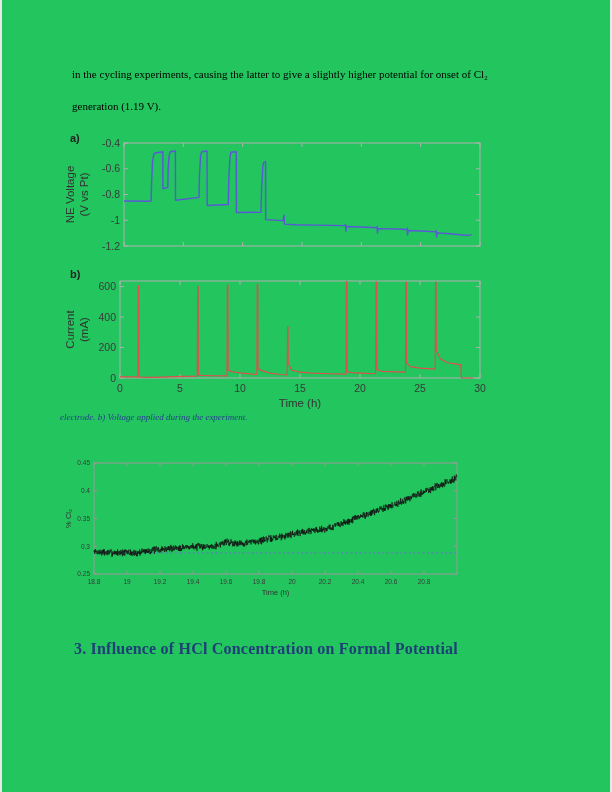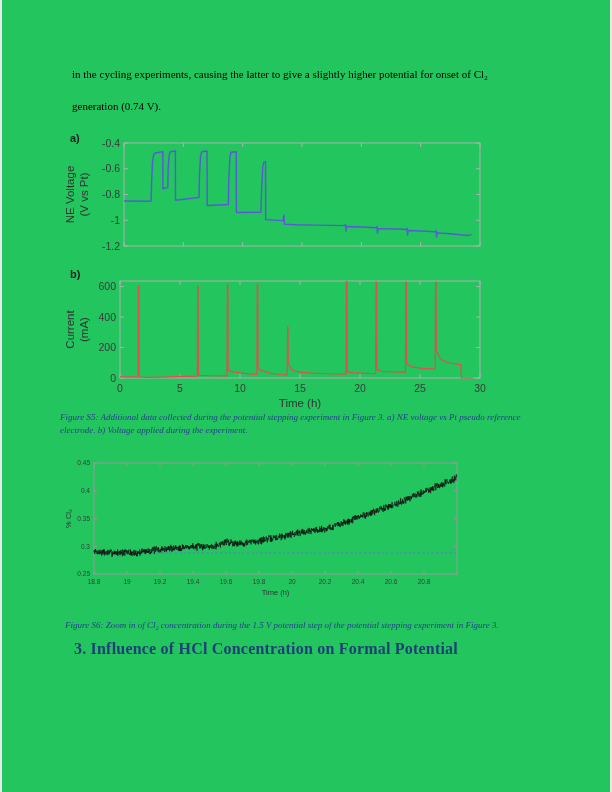--- a/index.html
+++ b/index.html
@@ -30,21 +30,21 @@
     position:absolute; left:0; width:612px; text-align:center;
     font-size:11px; color:#000;
   }
 </style>
 </head>
 <body>
 
 <div class="page">
 
   <div class="para-line" style="top:66px;">in the cycling experiments, causing the latter to give a slightly higher potential for onset of Cl₂</div>
-  <div class="para-line" style="top:98px;">generation (0.74 V).</div>
+  <div class="para-line" style="top:98px;">generation (1.19 V).</div>
 
   <div class="fig-sublabel" style="left:68px; top:132px;">a)</div>
   <div class="chart-slot" style="left: 56px; top: 130px; width: 436px; height: 130px; text-align: right;">
       <svg width="436" height="130">
         <rect x="66" y="13" width="356" height="103" fill="none" stroke="#b0b0b0" stroke-width="1"></rect>
         <line x1="66" y1="116" x2="66" y2="112" stroke="#b0b0b0" stroke-width="1"></line>
         <line x1="66" y1="13" x2="66" y2="17" stroke="#b0b0b0" stroke-width="1"></line>
         <line x1="125.33333333333333" y1="116" x2="125.33333333333333" y2="112" stroke="#b0b0b0" stroke-width="1"></line>
         <line x1="125.33333333333333" y1="13" x2="125.33333333333333" y2="17" stroke="#b0b0b0" stroke-width="1"></line>
         <line x1="184.66666666666666" y1="116" x2="184.66666666666666" y2="112" stroke="#b0b0b0" stroke-width="1"></line>
@@ -116,21 +116,20 @@
         <line x1="422" y1="22.634222919937216" x2="418" y2="22.634222919937216" stroke="#b0b0b0" stroke-width="1"></line>
         <text x="58" y="26.309222919937216" text-anchor="end" fill="#3a3a3a" font-family="&quot;Liberation Sans&quot;, sans-serif" font-size="10.5">600</text>
         <path d="M62.00 112.78L79.40 112.78L80.00 113.70L80.36 21.57L80.72 21.57L80.96 111.72L82.40 113.09L92.00 113.39L104.00 113.09L116.00 112.63L128.00 112.32L139.28 112.17L139.64 22.33L140.12 22.33L140.36 110.65L142.40 111.41L152.00 111.72L169.04 111.87L169.40 21.11L169.88 21.11L170.12 106.08L173.60 107.60L182.00 108.82L194.00 110.04L198.92 110.35L199.28 20.20L199.76 20.20L200.00 104.56L203.60 106.69L212.00 109.13L222.80 110.50L229.16 110.80L229.64 62.84L230.00 62.84L230.24 99.53L233.60 106.08L242.00 108.21L254.00 109.13L272.00 109.74L288.08 110.04L288.44 17.61L288.92 17.61L289.16 107.60L293.60 108.67L308.00 109.43L317.60 109.74L318.08 18.07L318.56 18.07L318.80 105.62L323.60 107.30L338.00 107.91L347.48 108.21L347.84 18.07L348.32 18.07L348.56 98.77L352.40 102.58L362.00 104.10L374.00 104.86L377.24 105.17L377.60 18.07L378.08 18.07L378.32 86.89L382.40 94.97L389.60 98.77L400.40 100.30L402.80 100.60L403.40 114.00L414.80 114.00" fill="none" stroke="#e0504b" stroke-width="1.2" stroke-linejoin="round" stroke-dasharray="none"></path>
         <text x="16" y="65.5" text-anchor="middle" fill="#333" font-family="&quot;Liberation Sans&quot;, sans-serif" font-size="11.5" transform="rotate(-90 16 65.5)">Current</text>
         <text x="30" y="65.5" text-anchor="middle" fill="#333" font-family="&quot;Liberation Sans&quot;, sans-serif" font-size="11.5" transform="rotate(-90 30 65.5)">(mA)</text>
         <text x="242" y="143" text-anchor="middle" fill="#333" font-family="&quot;Liberation Sans&quot;, sans-serif" font-size="11.5">Time (h)</text>
       </svg>
     </div>
 
   <div class="caption" style="left: 58px; top: 411px; color: rgb(38, 65, 143);">
-    <div>Figure S5: Additional data collected during the potential stepping experiment in Figure 3. a) NE voltage vs Pt pseudo reference</div>
     <div>electrode. b) Voltage applied during the experiment.</div>
   </div>
 
   <div class="chart-slot" style="left: 56px; top: 450px; width: 426px; height: 150px;">
       <svg width="426" height="150">
         <rect x="36" y="13" width="363" height="111" fill="none" stroke="#999999" stroke-width="1"></rect>
         <line x1="36" y1="124" x2="36" y2="121" stroke="#999999" stroke-width="1"></line>
         <line x1="36" y1="13" x2="36" y2="16" stroke="#999999" stroke-width="1"></line>
         <text x="36" y="133.5" text-anchor="middle" fill="#3a3a3a" font-family="&quot;Liberation Sans&quot;, sans-serif" font-size="6.5">18.8</text>
         <line x1="68.99999999999989" y1="124" x2="68.99999999999989" y2="121" stroke="#999999" stroke-width="1"></line>
@@ -178,18 +177,17 @@
         <line x1="36" y1="13" x2="39" y2="13" stroke="#999999" stroke-width="1"></line>
         <line x1="399" y1="13" x2="396" y2="13" stroke="#999999" stroke-width="1"></line>
         <text x="32" y="15.275" text-anchor="end" fill="#3a3a3a" font-family="&quot;Liberation Sans&quot;, sans-serif" font-size="6.5">0.45</text>
         <path d="M36.00 102.91L399.00 102.91" fill="none" stroke="#6b6bd6" stroke-width="0.9" stroke-linejoin="round" stroke-dasharray="2,2.5"></path>
         <path d="M36.00 102.11L36.26 99.94L36.53 103.41L36.79 103.95L37.06 102.96L37.32 99.07L37.58 102.05L37.85 100.52L38.11 100.56L38.38 101.09L38.64 102.82L38.90 103.63L39.17 100.49L39.43 102.49L39.70 104.36L39.96 103.45L40.22 103.96L40.49 101.73L40.75 100.28L41.02 103.23L41.28 103.55L41.54 101.49L41.81 104.28L42.07 99.69L42.34 101.49L42.60 103.26L42.86 102.47L43.13 101.79L43.39 104.36L43.66 105.61L43.92 100.48L44.18 104.28L44.45 99.87L44.71 103.40L44.98 100.66L45.24 102.45L45.50 99.47L45.77 102.36L46.03 104.81L46.30 99.28L46.56 105.48L46.82 102.78L47.09 101.88L47.35 101.77L47.62 103.55L47.88 104.30L48.14 101.33L48.41 101.03L48.67 103.66L48.94 103.00L49.20 105.32L49.46 102.18L49.73 99.85L49.99 103.75L50.26 103.49L50.52 100.45L50.78 101.42L51.05 104.66L51.31 101.77L51.58 101.35L51.84 103.12L52.10 99.68L52.37 101.65L52.63 101.45L52.90 100.87L53.16 99.47L53.42 101.85L53.69 104.52L53.95 107.01L54.22 104.20L54.48 105.61L54.74 101.46L55.01 104.47L55.27 103.04L55.54 103.86L55.80 102.54L56.06 104.05L56.33 100.64L56.59 104.27L56.86 101.58L57.12 103.26L57.38 101.12L57.65 102.04L57.91 104.51L58.18 102.24L58.44 104.69L58.70 102.05L58.97 101.08L59.23 104.76L59.50 99.21L59.76 105.89L60.02 103.82L60.29 101.33L60.55 101.85L60.82 104.06L61.08 104.29L61.34 100.83L61.61 103.42L61.87 105.17L62.14 105.16L62.40 103.90L62.66 100.30L62.93 104.03L63.19 104.21L63.46 101.75L63.72 104.05L63.98 101.08L64.25 99.42L64.51 106.18L64.78 102.97L65.04 101.12L65.30 100.70L65.57 103.98L65.83 105.33L66.10 99.94L66.36 102.14L66.62 100.36L66.89 105.55L67.15 99.31L67.42 101.38L67.68 101.10L67.94 100.39L68.21 101.14L68.47 102.45L68.74 100.05L69.00 103.14L69.26 104.11L69.53 102.44L69.79 100.76L70.06 104.04L70.32 102.55L70.58 101.75L70.85 99.63L71.11 103.08L71.38 104.78L71.64 103.96L71.90 103.75L72.17 104.30L72.43 99.48L72.70 105.24L72.96 101.71L73.22 101.68L73.49 104.82L73.75 101.62L74.02 106.07L74.28 103.64L74.54 101.69L74.81 103.17L75.07 102.90L75.34 103.53L75.60 104.95L75.86 99.87L76.13 104.70L76.39 105.91L76.66 101.32L76.92 100.61L77.18 101.81L77.45 101.72L77.71 104.97L77.98 100.68L78.24 105.12L78.50 104.89L78.77 106.19L79.03 103.07L79.30 106.26L79.56 101.33L79.82 103.13L80.09 101.96L80.35 101.24L80.62 103.79L80.88 103.39L81.14 102.15L81.41 103.47L81.67 99.33L81.94 105.67L82.20 102.07L82.46 103.98L82.73 104.06L82.99 100.86L83.26 100.65L83.52 103.27L83.78 103.40L84.05 98.48L84.31 102.25L84.58 102.16L84.84 100.01L85.10 100.78L85.37 102.23L85.63 100.82L85.90 99.11L86.16 102.20L86.42 99.60L86.69 100.18L86.95 103.39L87.22 99.61L87.48 104.15L87.74 99.46L88.01 102.79L88.27 99.41L88.54 99.21L88.80 102.60L89.06 100.39L89.33 101.09L89.59 102.93L89.86 100.56L90.12 98.30L90.38 102.99L90.65 100.57L90.91 102.18L91.18 101.97L91.44 99.12L91.70 101.99L91.97 103.98L92.23 102.24L92.50 104.20L92.76 101.73L93.02 99.80L93.29 98.73L93.55 103.09L93.82 100.73L94.08 101.40L94.34 101.05L94.61 97.92L94.87 97.15L95.14 100.89L95.40 99.15L95.66 96.83L95.93 98.28L96.19 101.76L96.46 103.86L96.72 96.51L96.98 98.80L97.25 97.57L97.51 101.70L97.78 101.62L98.04 97.32L98.30 96.10L98.57 97.23L98.83 100.44L99.10 99.56L99.36 99.85L99.62 98.57L99.89 97.67L100.15 102.07L100.42 97.40L100.68 98.00L100.94 100.57L101.21 100.06L101.47 100.47L101.74 102.59L102.00 101.55L102.26 98.98L102.53 99.65L102.79 102.21L103.06 100.76L103.32 98.08L103.58 100.32L103.85 96.16L104.11 99.22L104.38 100.96L104.64 97.52L104.90 100.49L105.17 100.01L105.43 98.07L105.70 99.24L105.96 98.53L106.22 100.38L106.49 102.08L106.75 97.33L107.02 96.21L107.28 97.64L107.54 100.52L107.81 101.25L108.07 97.46L108.34 97.47L108.60 101.56L108.86 99.23L109.13 97.80L109.39 98.57L109.66 100.00L109.92 96.71L110.18 99.14L110.45 99.82L110.71 96.03L110.98 99.52L111.24 96.49L111.50 101.22L111.77 100.48L112.03 99.29L112.30 100.29L112.56 95.52L112.82 94.83L113.09 98.79L113.35 96.11L113.62 99.84L113.88 101.76L114.14 96.34L114.41 100.55L114.67 100.01L114.94 100.75L115.20 98.46L115.46 99.58L115.73 95.53L115.99 97.56L116.26 100.33L116.52 97.65L116.78 97.75L117.05 99.36L117.31 97.38L117.58 95.34L117.84 98.61L118.10 96.56L118.37 99.25L118.63 99.84L118.90 96.61L119.16 97.46L119.42 97.08L119.69 98.72L119.95 99.18L120.22 100.30L120.48 96.50L120.74 100.89L121.01 98.41L121.27 100.88L121.54 95.41L121.80 100.78L122.06 101.20L122.33 98.17L122.59 95.76L122.86 100.96L123.12 98.27L123.38 100.86L123.65 100.39L123.91 98.16L124.18 98.86L124.44 94.36L124.70 97.75L124.97 99.11L125.23 98.68L125.50 95.30L125.76 98.04L126.02 96.85L126.29 99.17L126.55 97.26L126.82 96.71L127.08 96.97L127.34 97.35L127.61 95.36L127.87 95.05L128.14 98.66L128.40 95.43L128.66 97.24L128.93 97.23L129.19 96.76L129.46 95.30L129.72 97.52L129.98 98.07L130.25 96.36L130.51 98.42L130.78 96.39L131.04 99.22L131.30 96.45L131.57 99.23L131.83 98.91L132.10 98.71L132.36 97.65L132.62 95.47L132.89 97.91L133.15 97.41L133.42 96.39L133.68 94.99L133.94 98.19L134.21 96.13L134.47 97.24L134.74 93.20L135.00 98.32L135.26 95.23L135.53 97.39L135.79 99.04L136.06 99.40L136.32 96.47L136.58 97.94L136.85 96.84L137.11 97.15L137.38 95.65L137.64 98.71L137.90 94.35L138.17 95.47L138.43 97.87L138.70 94.16L138.96 100.86L139.22 94.67L139.49 94.71L139.75 93.08L140.02 93.31L140.28 95.10L140.54 95.66L140.81 93.11L141.07 94.34L141.34 95.94L141.60 98.46L141.86 93.71L142.13 94.02L142.39 97.72L142.66 96.36L142.92 98.38L143.18 95.06L143.45 94.29L143.71 96.41L143.98 94.79L144.24 96.98L144.50 100.20L144.77 96.84L145.03 99.27L145.30 94.07L145.56 98.25L145.82 95.58L146.09 98.29L146.35 98.83L146.62 94.77L146.88 95.39L147.14 94.79L147.41 98.49L147.67 97.76L147.94 96.91L148.20 97.60L148.46 97.55L148.73 96.01L148.99 94.03L149.26 94.55L149.52 96.30L149.78 96.85L150.05 97.59L150.31 95.70L150.58 97.68L150.84 95.48L151.10 95.06L151.37 99.51L151.63 96.21L151.90 97.17L152.16 96.20L152.42 97.39L152.69 95.26L152.95 97.14L153.22 94.65L153.48 93.94L153.74 98.07L154.01 98.87L154.27 95.17L154.54 95.83L154.80 94.84L155.06 98.46L155.33 97.11L155.59 96.05L155.86 98.69L156.12 98.98L156.38 97.52L156.65 96.66L156.91 97.34L157.18 93.90L157.44 96.71L157.70 97.66L157.97 99.39L158.23 91.83L158.50 97.34L158.76 95.55L159.02 93.58L159.29 96.00L159.55 94.47L159.82 94.17L160.08 96.84L160.34 95.99L160.61 96.45L160.87 96.21L161.14 95.17L161.40 92.64L161.66 94.28L161.93 93.56L162.19 93.91L162.46 97.45L162.72 92.69L162.98 91.76L163.25 94.52L163.51 92.37L163.78 92.29L164.04 93.00L164.30 91.64L164.57 94.63L164.83 91.24L165.10 91.46L165.36 92.62L165.62 95.55L165.89 95.18L166.15 92.48L166.42 90.21L166.68 95.28L166.94 94.63L167.21 89.42L167.47 92.51L167.74 89.54L168.00 91.13L168.26 93.54L168.53 94.93L168.79 92.25L169.06 88.66L169.32 92.41L169.58 91.13L169.85 91.11L170.11 90.89L170.38 92.11L170.64 89.77L170.90 95.58L171.17 92.72L171.43 95.98L171.70 93.82L171.96 92.55L172.22 92.03L172.49 94.13L172.75 92.79L173.02 89.28L173.28 92.82L173.54 91.98L173.81 92.38L174.07 91.13L174.34 93.39L174.60 96.23L174.86 94.39L175.13 91.61L175.39 94.17L175.66 96.05L175.92 93.45L176.18 92.30L176.45 96.29L176.71 94.23L176.98 90.51L177.24 94.64L177.50 91.08L177.77 93.08L178.03 91.50L178.30 92.98L178.56 95.20L178.82 92.76L179.09 96.57L179.35 91.21L179.62 95.54L179.88 96.18L180.14 91.79L180.41 94.47L180.67 94.87L180.94 94.75L181.20 95.11L181.46 93.21L181.73 90.37L181.99 95.37L182.26 92.17L182.52 94.22L182.78 92.15L183.05 90.58L183.31 92.72L183.58 94.82L183.84 92.10L184.10 93.17L184.37 94.17L184.63 92.65L184.90 95.61L185.16 93.53L185.42 96.34L185.69 93.33L185.95 95.30L186.22 93.54L186.48 96.24L186.74 96.57L187.01 93.20L187.27 91.72L187.54 92.82L187.80 90.75L188.06 93.13L188.33 95.27L188.59 91.66L188.86 89.59L189.12 92.97L189.38 92.91L189.65 94.80L189.91 91.60L190.18 90.67L190.44 91.93L190.70 92.70L190.97 92.34L191.23 92.63L191.50 89.86L191.76 90.45L192.02 91.88L192.29 92.69L192.55 90.24L192.82 90.03L193.08 94.48L193.34 90.91L193.61 90.48L193.87 89.40L194.14 91.79L194.40 91.72L194.66 90.83L194.93 89.73L195.19 90.33L195.46 92.78L195.72 89.81L195.98 93.34L196.25 93.66L196.51 90.64L196.78 92.06L197.04 89.67L197.30 91.23L197.57 94.52L197.83 91.17L198.10 92.58L198.36 91.40L198.62 90.53L198.89 90.89L199.15 93.41L199.42 91.89L199.68 91.81L199.94 89.73L200.21 91.48L200.47 94.42L200.74 93.06L201.00 89.57L201.26 89.40L201.53 91.41L201.79 90.74L202.06 87.84L202.32 93.52L202.58 88.17L202.85 91.29L203.11 87.91L203.38 90.92L203.64 94.27L203.90 87.04L204.17 87.30L204.43 92.05L204.70 89.85L204.96 92.18L205.22 92.79L205.49 86.42L205.75 90.94L206.02 91.59L206.28 87.32L206.54 89.98L206.81 91.59L207.07 90.14L207.34 90.22L207.60 90.97L207.86 90.60L208.13 86.48L208.39 88.37L208.66 87.66L208.92 90.26L209.18 92.37L209.45 92.44L209.71 87.94L209.98 90.28L210.24 88.05L210.50 87.25L210.77 85.29L211.03 85.42L211.30 86.68L211.56 86.86L211.82 86.24L212.09 87.25L212.35 91.49L212.62 86.73L212.88 85.21L213.14 91.81L213.41 87.03L213.67 91.78L213.94 90.88L214.20 88.68L214.46 90.46L214.73 90.58L214.99 88.47L215.26 85.38L215.52 86.88L215.78 88.05L216.05 88.04L216.31 86.47L216.58 88.17L216.84 87.23L217.10 85.69L217.37 87.95L217.63 90.34L217.90 89.19L218.16 84.82L218.42 89.89L218.69 88.00L218.95 88.08L219.22 88.07L219.48 89.97L219.74 88.47L220.01 87.44L220.27 85.72L220.54 86.19L220.80 87.49L221.06 88.23L221.33 86.83L221.59 83.64L221.86 87.95L222.12 86.68L222.38 86.43L222.65 84.80L222.91 86.28L223.18 90.29L223.44 89.87L223.70 83.59L223.97 84.18L224.23 88.54L224.50 84.64L224.76 86.35L225.02 85.54L225.29 85.10L225.55 86.69L225.82 87.51L226.08 86.85L226.34 87.69L226.61 85.29L226.87 89.42L227.14 84.58L227.40 84.39L227.66 88.22L227.93 82.80L228.19 84.75L228.46 84.29L228.72 85.69L228.98 85.65L229.25 86.09L229.51 87.03L229.78 83.01L230.04 87.93L230.30 82.78L230.57 84.84L230.83 86.46L231.10 86.60L231.36 84.04L231.62 82.87L231.89 82.90L232.15 86.91L232.42 81.17L232.68 82.93L232.94 88.11L233.21 87.21L233.47 86.24L233.74 85.35L234.00 82.02L234.26 85.06L234.53 80.76L234.79 83.23L235.06 84.80L235.32 83.98L235.58 84.99L235.85 83.38L236.11 85.21L236.38 86.86L236.64 85.31L236.90 82.16L237.17 83.89L237.43 84.45L237.70 85.23L237.96 85.43L238.22 81.28L238.49 82.27L238.75 83.58L239.02 80.31L239.28 85.19L239.54 79.32L239.81 83.97L240.07 85.88L240.34 83.12L240.60 82.41L240.86 80.64L241.13 80.52L241.39 83.43L241.66 80.88L241.92 84.11L242.18 86.14L242.45 83.74L242.71 82.92L242.98 82.86L243.24 80.08L243.50 82.07L243.77 83.47L244.03 79.47L244.30 83.98L244.56 78.86L244.82 79.25L245.09 80.06L245.35 83.23L245.62 81.22L245.88 84.62L246.14 80.26L246.41 80.19L246.67 83.66L246.94 82.04L247.20 82.46L247.46 84.69L247.73 82.86L247.99 83.04L248.26 80.73L248.52 82.41L248.78 80.33L249.05 83.35L249.31 79.78L249.58 79.23L249.84 78.81L250.10 79.53L250.37 78.88L250.63 80.03L250.90 83.89L251.16 77.87L251.42 81.16L251.69 80.04L251.95 82.00L252.22 80.94L252.48 81.89L252.74 79.88L253.01 84.04L253.27 78.13L253.54 79.82L253.80 78.92L254.06 79.44L254.33 80.38L254.59 78.98L254.86 80.65L255.12 78.79L255.38 80.62L255.65 78.45L255.91 81.91L256.18 80.97L256.44 78.74L256.70 78.97L256.97 82.99L257.23 80.23L257.50 78.53L257.76 77.38L258.02 78.63L258.29 81.24L258.55 76.89L258.82 80.75L259.08 81.55L259.34 79.14L259.61 82.77L259.87 79.64L260.14 80.56L260.40 82.19L260.66 82.27L260.93 81.31L261.19 80.35L261.46 82.01L261.72 76.65L261.98 81.86L262.25 81.58L262.51 80.98L262.78 78.09L263.04 78.17L263.30 82.11L263.57 75.81L263.83 80.28L264.10 82.28L264.36 79.05L264.62 80.98L264.89 79.04L265.15 77.41L265.42 80.49L265.68 79.45L265.94 79.35L266.21 77.40L266.47 80.49L266.74 82.57L267.00 80.27L267.26 78.73L267.53 78.23L267.79 79.55L268.06 77.76L268.32 81.34L268.58 78.18L268.85 79.36L269.11 80.92L269.38 80.40L269.64 79.36L269.90 76.31L270.17 78.70L270.43 76.89L270.70 76.91L270.96 76.01L271.22 74.77L271.49 76.83L271.75 79.23L272.02 74.63L272.28 76.95L272.54 78.13L272.81 79.79L273.07 78.07L273.34 78.76L273.60 80.06L273.86 78.94L274.13 77.15L274.39 79.55L274.66 74.84L274.92 74.75L275.18 80.12L275.45 76.53L275.71 76.24L275.98 75.08L276.24 75.29L276.50 75.12L276.77 75.43L277.03 73.01L277.30 76.82L277.56 74.19L277.82 74.24L278.09 75.03L278.35 74.75L278.62 75.25L278.88 74.61L279.14 72.54L279.41 73.93L279.67 72.40L279.94 76.16L280.20 74.76L280.46 74.71L280.73 72.02L280.99 76.01L281.26 73.33L281.52 76.19L281.78 75.84L282.05 76.87L282.31 77.07L282.58 75.97L282.84 73.59L283.10 71.35L283.37 75.45L283.63 72.35L283.90 73.98L284.16 74.87L284.42 72.19L284.69 74.50L284.95 76.10L285.22 74.42L285.48 73.92L285.74 69.14L286.01 73.56L286.27 71.88L286.54 73.47L286.80 69.85L287.06 70.68L287.33 74.82L287.59 71.83L287.86 73.90L288.12 71.13L288.38 72.47L288.65 72.20L288.91 73.17L289.18 70.12L289.44 74.54L289.70 69.06L289.97 70.42L290.23 73.61L290.50 68.75L290.76 69.97L291.02 74.74L291.29 69.28L291.55 73.03L291.82 69.15L292.08 70.53L292.34 70.55L292.61 71.73L292.87 71.06L293.14 72.46L293.40 69.19L293.66 72.50L293.93 68.67L294.19 70.28L294.46 66.73L294.72 73.22L294.98 68.86L295.25 68.31L295.51 66.37L295.78 68.69L296.04 69.64L296.30 69.56L296.57 65.78L296.83 65.53L297.10 69.95L297.36 65.03L297.62 68.18L297.89 67.66L298.15 68.93L298.42 65.85L298.68 68.21L298.94 69.80L299.21 68.92L299.47 65.51L299.74 67.74L300.00 67.93L300.26 67.82L300.53 65.20L300.79 66.54L301.06 69.09L301.32 66.78L301.58 66.61L301.85 68.07L302.11 65.87L302.38 67.17L302.64 64.40L302.90 66.37L303.17 65.49L303.43 65.78L303.70 66.98L303.96 65.28L304.22 66.23L304.49 65.17L304.75 67.56L305.02 64.09L305.28 62.19L305.54 64.74L305.81 63.86L306.07 67.12L306.34 67.66L306.60 64.33L306.86 62.73L307.13 68.19L307.39 68.92L307.66 65.72L307.92 66.97L308.18 64.97L308.45 61.97L308.71 66.49L308.98 64.54L309.24 62.55L309.50 63.79L309.77 63.36L310.03 66.18L310.30 66.47L310.56 65.35L310.82 65.10L311.09 61.77L311.35 65.05L311.62 64.88L311.88 63.09L312.14 62.70L312.41 61.74L312.67 65.92L312.94 60.49L313.20 65.79L313.46 65.02L313.73 60.48L313.99 64.73L314.26 59.91L314.52 61.89L314.78 60.64L315.05 63.70L315.31 61.00L315.58 58.72L315.84 60.44L316.10 60.47L316.37 59.91L316.63 65.18L316.90 60.59L317.16 62.74L317.42 62.01L317.69 61.80L317.95 61.02L318.22 58.84L318.48 62.93L318.74 60.84L319.01 61.51L319.27 58.09L319.54 61.11L319.80 58.30L320.06 61.71L320.33 62.68L320.59 61.20L320.86 61.87L321.12 60.72L321.38 60.85L321.65 56.73L321.91 56.39L322.18 58.90L322.44 58.33L322.70 58.42L322.97 59.56L323.23 56.42L323.50 58.85L323.76 58.47L324.02 60.33L324.29 59.72L324.55 59.89L324.82 57.75L325.08 61.99L325.34 58.76L325.61 58.03L325.87 54.96L326.14 59.89L326.40 58.44L326.66 61.01L326.93 58.36L327.19 60.32L327.46 60.44L327.72 54.44L327.98 56.53L328.25 57.19L328.51 56.12L328.78 56.06L329.04 54.92L329.30 58.50L329.57 56.32L329.83 58.30L330.10 60.05L330.36 58.99L330.62 54.32L330.89 58.32L331.15 54.33L331.42 54.03L331.68 57.40L331.94 57.30L332.21 54.20L332.47 57.34L332.74 54.55L333.00 57.57L333.26 55.03L333.53 56.10L333.79 58.43L334.06 52.16L334.32 56.37L334.58 56.44L334.85 57.64L335.11 55.59L335.38 55.00L335.64 54.81L335.90 54.74L336.17 54.71L336.43 54.52L336.70 53.46L336.96 51.90L337.22 55.71L337.49 54.36L337.75 53.85L338.02 56.21L338.28 54.13L338.54 55.61L338.81 50.89L339.07 52.73L339.34 54.83L339.60 54.58L339.86 56.92L340.13 51.95L340.39 52.44L340.66 50.44L340.92 54.55L341.18 53.13L341.45 53.09L341.71 52.23L341.98 54.17L342.24 53.13L342.50 48.09L342.77 53.55L343.03 51.43L343.30 51.98L343.56 54.74L343.82 52.94L344.09 52.00L344.35 49.11L344.62 51.35L344.88 53.53L345.14 51.00L345.41 53.54L345.67 51.71L345.94 53.45L346.20 48.01L346.46 47.35L346.73 47.63L346.99 50.10L347.26 51.44L347.52 49.56L347.78 53.44L348.05 46.89L348.31 49.17L348.58 46.84L348.84 50.37L349.10 47.74L349.37 46.39L349.63 50.49L349.90 50.16L350.16 48.22L350.42 49.63L350.69 46.23L350.95 49.91L351.22 46.43L351.48 48.78L351.74 50.24L352.01 51.37L352.27 47.45L352.54 46.11L352.80 46.22L353.06 49.21L353.33 47.07L353.59 48.72L353.86 46.07L354.12 46.42L354.38 43.88L354.65 44.59L354.91 46.16L355.18 47.29L355.44 45.01L355.70 43.02L355.97 46.48L356.23 45.69L356.50 45.40L356.76 46.69L357.02 43.37L357.29 45.91L357.55 46.87L357.82 47.72L358.08 47.61L358.34 44.01L358.61 44.94L358.87 44.85L359.14 47.16L359.40 41.85L359.66 44.00L359.93 41.27L360.19 41.46L360.46 41.77L360.72 45.87L360.98 46.31L361.25 43.57L361.51 45.11L361.78 46.59L362.04 43.33L362.30 41.22L362.57 45.82L362.83 47.03L363.10 39.39L363.36 43.96L363.62 45.20L363.89 42.74L364.15 43.57L364.42 43.25L364.68 44.41L364.94 42.21L365.21 40.55L365.47 44.02L365.74 40.86L366.00 41.19L366.26 42.93L366.53 41.01L366.79 42.73L367.06 42.74L367.32 40.54L367.58 40.61L367.85 38.19L368.11 41.99L368.38 40.17L368.64 41.81L368.90 37.81L369.17 39.33L369.43 39.79L369.70 39.74L369.96 39.81L370.22 38.63L370.49 41.24L370.75 43.05L371.02 39.59L371.28 41.94L371.54 40.69L371.81 38.81L372.07 37.24L372.34 37.94L372.60 43.08L372.86 37.65L373.13 40.16L373.39 38.91L373.66 37.07L373.92 40.51L374.18 37.77L374.45 36.35L374.71 40.19L374.98 36.51L375.24 40.59L375.50 39.70L375.77 40.94L376.03 37.85L376.30 36.50L376.56 36.70L376.82 37.09L377.09 33.33L377.35 34.53L377.62 36.78L377.88 40.18L378.14 33.75L378.41 34.51L378.67 36.12L378.94 34.82L379.20 32.95L379.46 37.97L379.73 36.87L379.99 36.94L380.26 37.69L380.52 34.04L380.78 37.08L381.05 34.69L381.31 36.35L381.58 38.18L381.84 37.31L382.10 34.08L382.37 33.40L382.63 36.49L382.90 35.23L383.16 36.26L383.42 34.32L383.69 32.05L383.95 36.95L384.22 33.11L384.48 35.88L384.74 37.40L385.01 33.28L385.27 32.52L385.54 35.84L385.80 32.99L386.06 35.86L386.33 35.41L386.59 36.44L386.86 36.45L387.12 29.18L387.38 34.04L387.65 30.09L387.91 34.18L388.18 31.75L388.44 31.29L388.70 30.64L388.97 29.25L389.23 32.56L389.50 32.08L389.76 31.94L390.02 32.51L390.29 33.83L390.55 32.70L390.82 32.29L391.08 31.50L391.34 32.58L391.61 31.35L391.87 29.47L392.14 29.53L392.40 33.43L392.66 30.86L392.93 29.62L393.19 33.71L393.46 29.12L393.72 30.74L393.98 32.55L394.25 26.58L394.51 29.47L394.78 31.79L395.04 30.92L395.30 30.96L395.57 29.35L395.83 32.82L396.10 29.01L396.36 25.68L396.62 30.76L396.89 28.37L397.15 26.47L397.42 29.56L397.68 29.89L397.94 30.36L398.21 24.45L398.47 24.69L398.74 26.63L399.00 27.19" fill="none" stroke="#141414" stroke-width="0.7" stroke-linejoin="round" stroke-dasharray="none"></path>
         <text x="13" y="68.5" text-anchor="middle" fill="#333" font-family="&quot;Liberation Sans&quot;, sans-serif" font-size="7.5" transform="rotate(-90 13 68.5)">% Cl₂</text>
         <text x="217.5" y="145" text-anchor="middle" fill="#333" font-family="&quot;Liberation Sans&quot;, sans-serif" font-size="7.5">Time (h)</text>
       </svg>
     </div>
 
-  <div class="caption" style="left: 63px; top: 619px; color: rgb(38, 65, 143);">Figure S6: Zoom in of Cl₂ concentration during the 1.5 V potential step of the potential stepping experiment in Figure 3.</div>
 
   <div class="section-heading" style="top: 640px; color: rgb(31, 63, 119);">3. Influence of HCl Concentration on Formal Potential</div>
 
 
 </div>
 
 </body></html>

